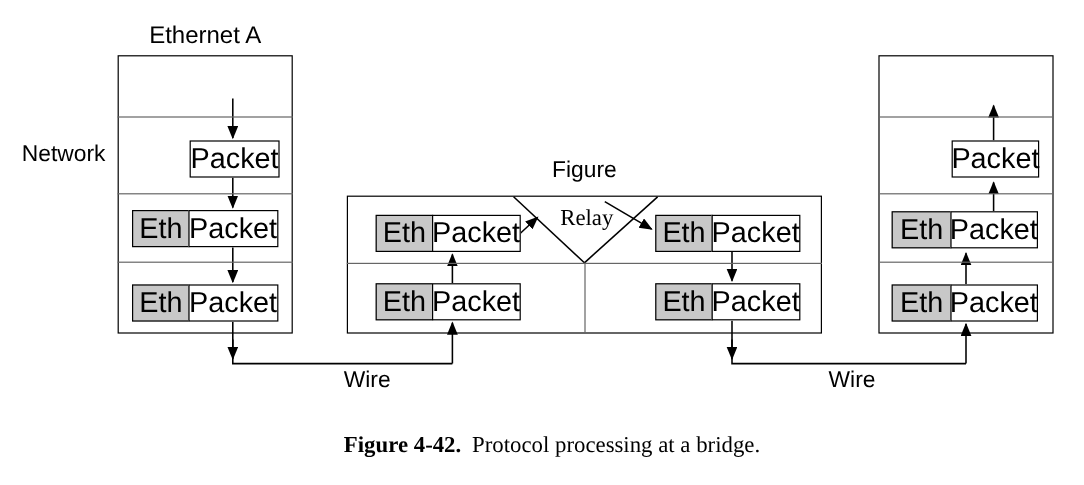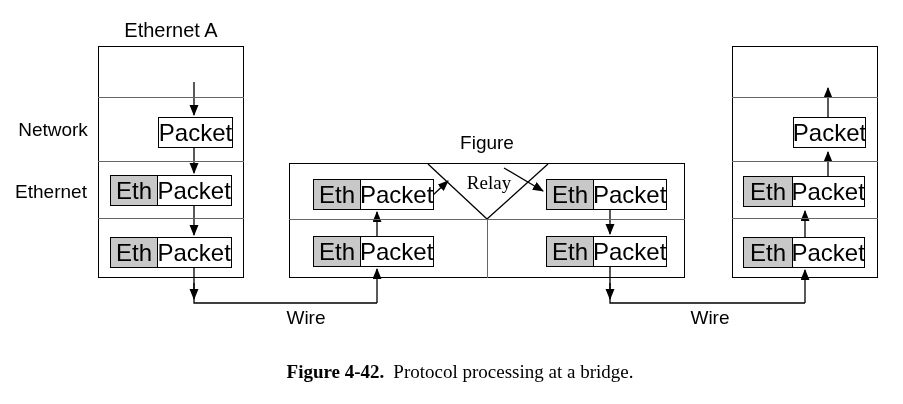--- a/index.html
+++ b/index.html
@@ -122,21 +122,20 @@
     <div class="cell eth" style="width: 50px; height: 31px; background: rgb(200, 200, 200);">Eth</div>
     <div class="cell" style="width:73px;height:31px;">Packet</div>
   </div>
 
   <div class="lbl title" style="left:171px;top:30px;">Ethernet A</div>
   <div class="lbl" style="left:487px;top:142px;">Figure</div>
   <div class="lbl" style="left:489px;top:182px;font-family:Liberation Serif, serif;">Relay</div>
 
   <div class="lbl" style="left:53px;top:129px;">Network</div>
   <div class="lbl center" style="left:51px;top:191px;">
-    <div>Ethernet</div>
   </div>
 
   <div class="lbl" style="left:306px;top:317px;">Wire</div>
   <div class="lbl" style="left:710px;top:317px;">Wire</div>
 
   <div class="caption">
     <span class="figlabel">Figure 4-42.</span><span>Protocol processing at a bridge.</span>
   </div>
 
 </div>

